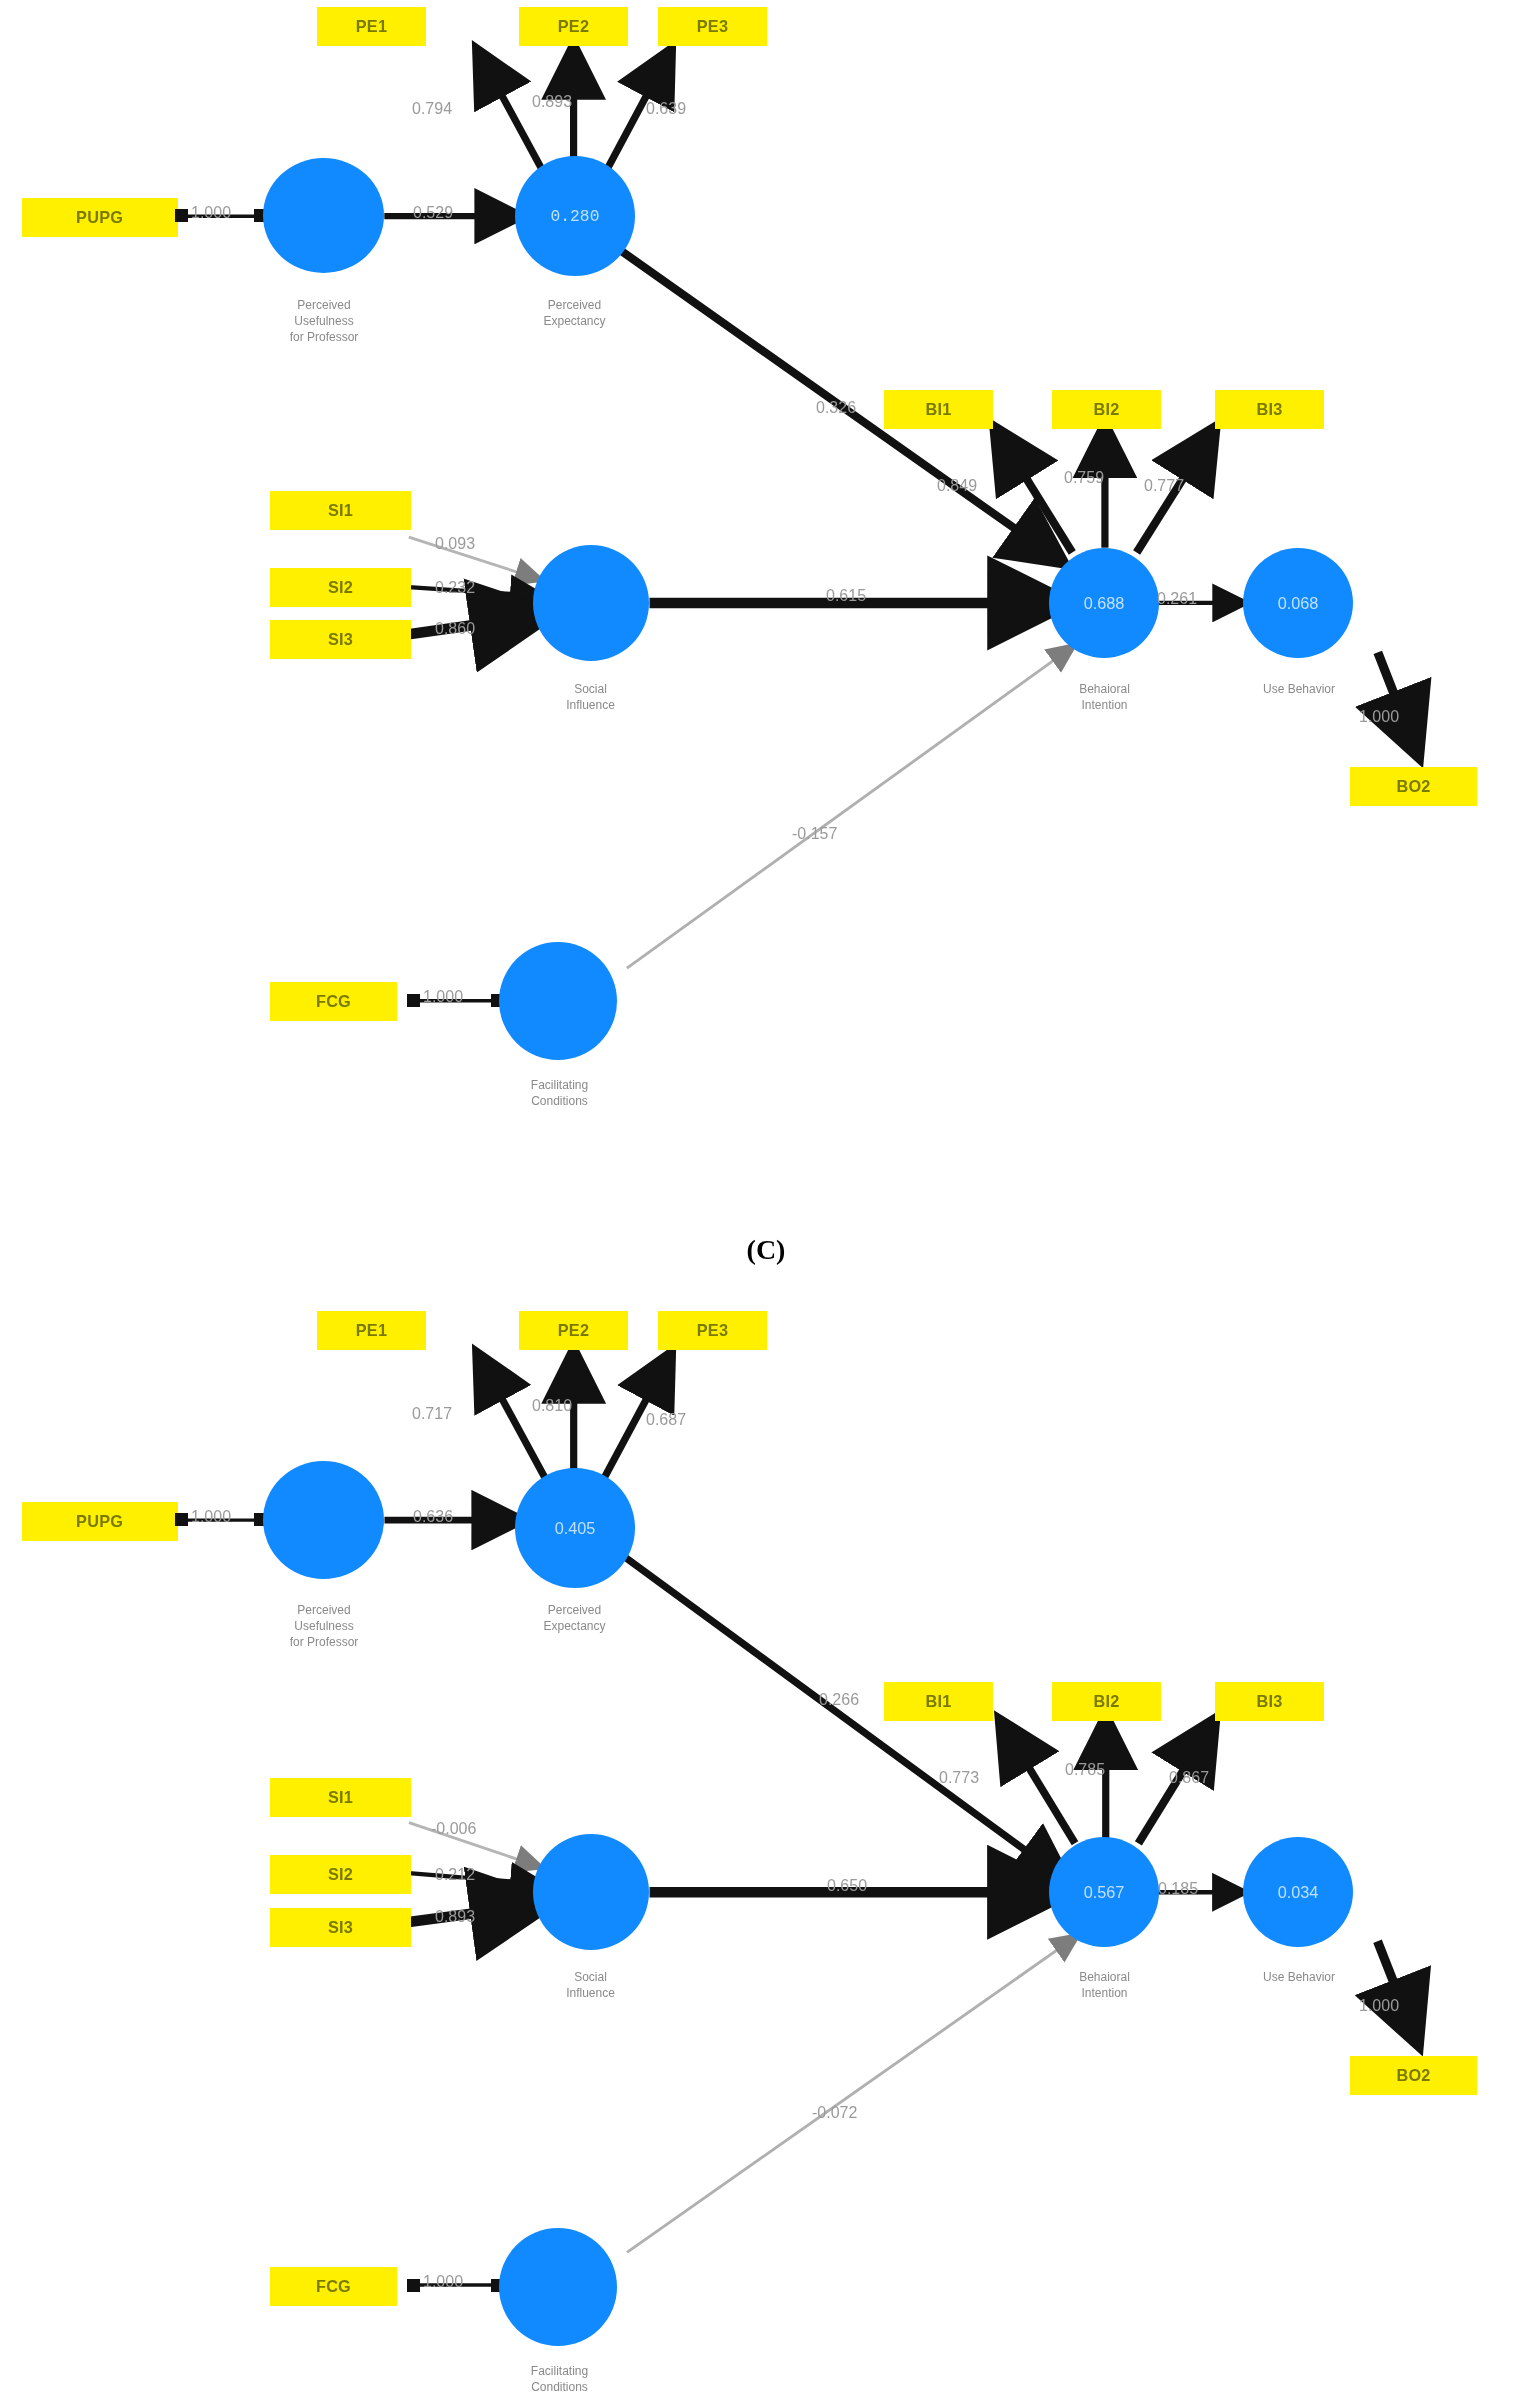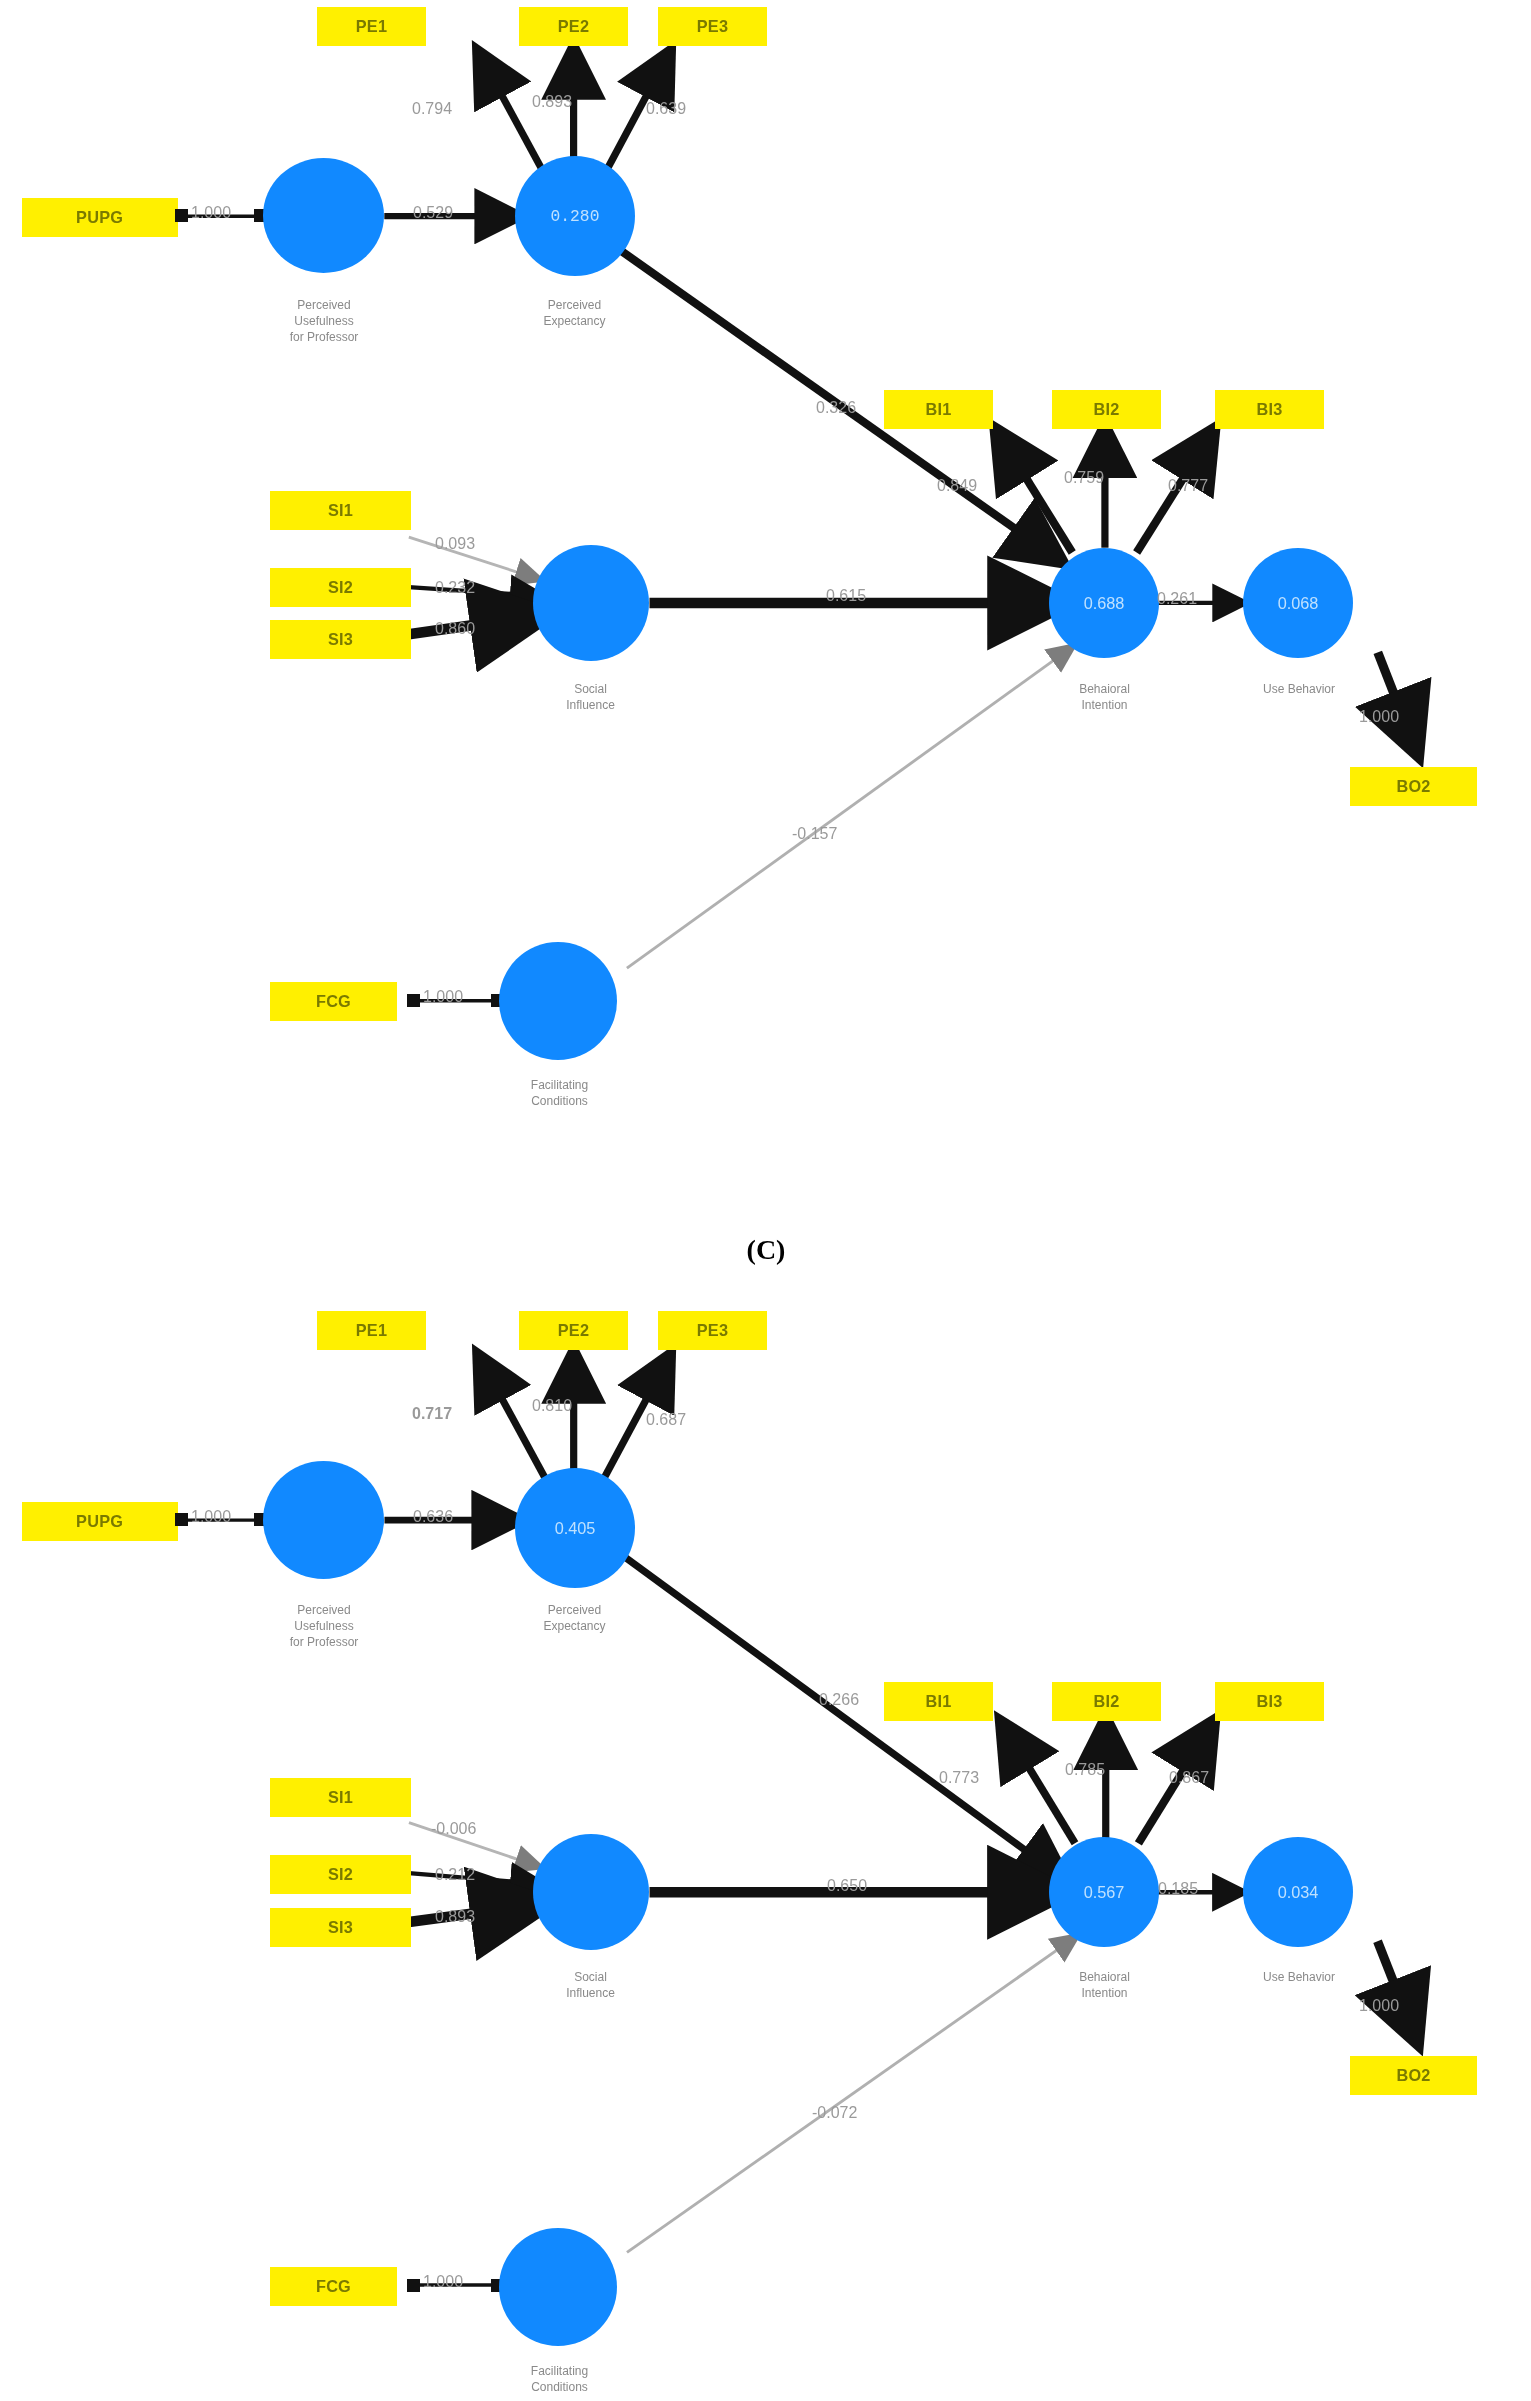--- a/index.html
+++ b/index.html
@@ -167,21 +167,21 @@
     <div class="plabel" style="left:646px;top:100px;">0.639</div>
     <div class="plabel" style="left:816px;top:399px;">0.326</div>
 
     <div class="plabel" style="left:435px;top:535px;">0.093</div>
     <div class="plabel" style="left:435px;top:579px;">0.232</div>
     <div class="plabel" style="left:435px;top:620px;">0.860</div>
     <div class="plabel" style="left:826px;top:587px;">0.615</div>
 
     <div class="plabel" style="left:937px;top:477px;">0.849</div>
     <div class="plabel" style="left:1064px;top:469px;">0.759</div>
-    <div class="plabel" style="left:1168px;top:477px;">0.777</div>
+    <div class="plabel" style="left:1144px;top:477px;">0.777</div>
     <div class="plabel" style="left:1157px;top:590px;">0.261</div>
     <div class="plabel" style="left:1359px;top:708px;">1.000</div>
 
     <div class="plabel" style="left:423px;top:988px;">1.000</div>
     <div class="plabel" style="left:792px;top:825px;">-0.157</div>
 
     <div class="caption" style="top:1234px;">
       <b>(C)</b>
     </div>
   </div>
@@ -307,21 +307,21 @@
     <div class="lat" style="left:499px;top:936px;width:118px;height:118px;">
       <span class="r2"></span>
     </div>
     <div class="latlabel" style="left:473px;top:1072px;width:173px;">
       <div>Facilitating</div>
       <div>Conditions</div>
     </div>
 
     <div class="plabel" style="left:191px;top:216px;">1.000</div>
     <div class="plabel" style="left:413px;top:216px;">0.636</div>
-    <div class="plabel" style="left:412px;top:113px;font-weight:bold;">0.717</div>
+    <div class="plabel" style="left:412px;top:113px;">0.717</div>
     <div class="plabel" style="left:532px;top:105px;">0.810</div>
     <div class="plabel" style="left:646px;top:113px;margin-top:6px;">0.687</div>
     <div class="plabel" style="left:819px;top:399px;">0.266</div>
 
     <div class="plabel" style="left:431px;top:528px;">-0.006</div>
     <div class="plabel" style="left:435px;top:574px;">0.212</div>
     <div class="plabel" style="left:435px;top:616px;">0.893</div>
     <div class="plabel" style="left:827px;top:585px;">0.650</div>
 
     <div class="plabel" style="left:939px;top:477px;">0.773</div>

